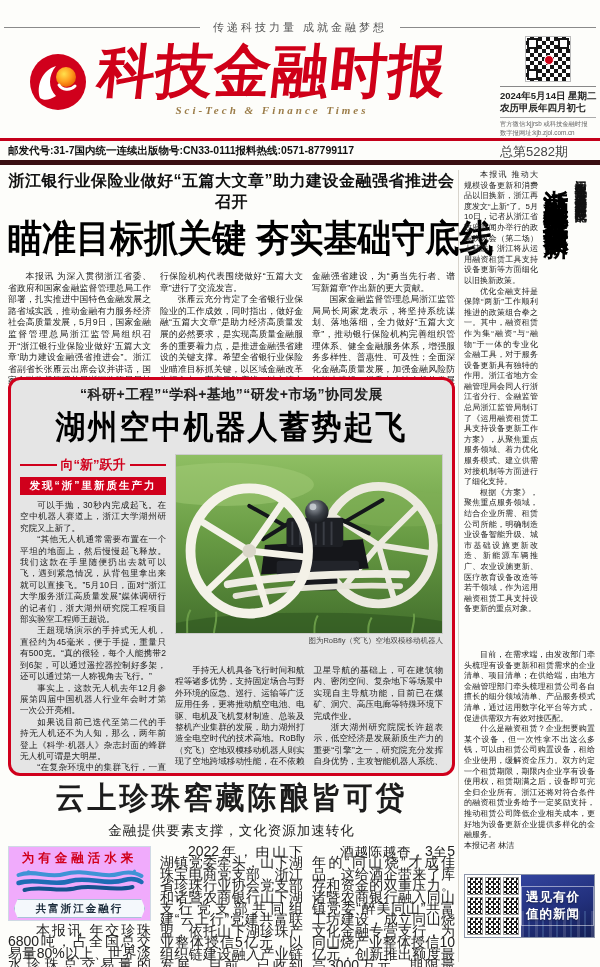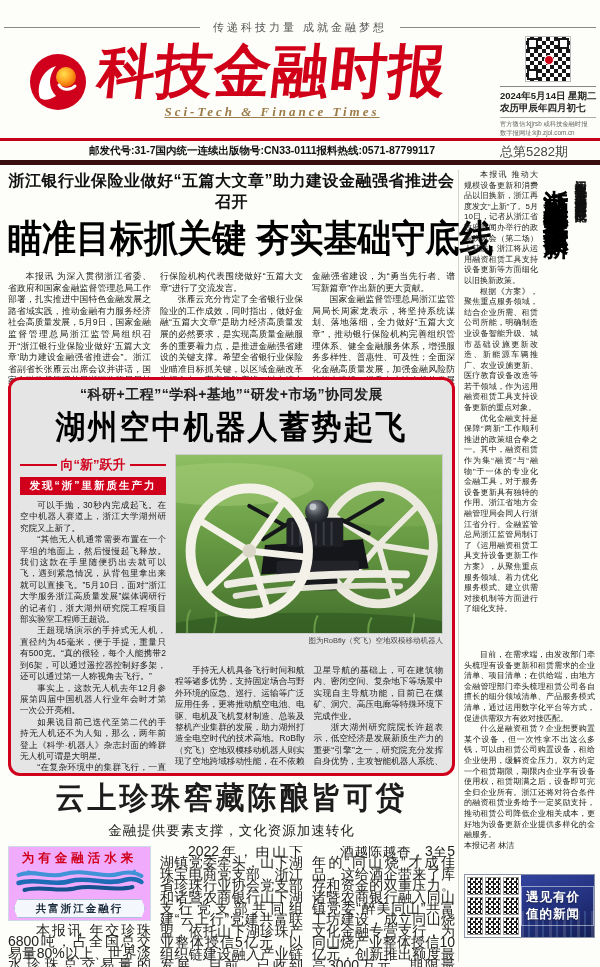--- a/index.html
+++ b/index.html
@@ -13,35 +13,35 @@
   .slogan { font-size:11px; color:#555; letter-spacing:3px; white-space:nowrap; }
 
   
   .masthead { position:absolute; top:34px; left:0; width:600px; height:102px; }
   .logo { position:absolute; left:26px; top:16px; width:64px; height:64px; }
   .title-zh { position:absolute; left:92px; top:0px; width:360px; text-align:center;
       font-family:"DejaVu Serif","Liberation Serif",serif; font-weight:bold; color:#cf0018;
       font-size:57px; letter-spacing:1px; transform:skewX(-6deg) scaleY(1.02); white-space:nowrap; }
   .title-en { position:absolute; left:92px; top:70px; width:360px; text-align:center;
       font-family:"Liberation Serif",serif; font-style:italic; font-weight:bold;
-      color:#9b7c48; font-size:13px; letter-spacing:3px; white-space:nowrap;text-decoration:underline; }
+      color:#9b7c48; font-size:11px; letter-spacing:3px; white-space:nowrap; }
   .mast-right { position:absolute; right:4px; top:0px; width:96px; }
   .qr-big { position:relative; width:46px; height:46px; margin:2px auto 4px;
       background:repeating-conic-gradient(#161616 0% 25%, #fff 0% 50%) 0 0/8px 8px; border:1px solid #bbb; }
   .qr-big i { position:absolute; width:11px; height:11px; border:2.5px solid #161616; background:#fff; }
   .qr-big i.tl{top:1px;left:1px} .qr-big i.tr{top:1px;right:1px} .qr-big i.bl{bottom:1px;left:1px}
   .qr-big .dot { position:absolute; left:18px; top:18px; width:10px; height:10px; background:#cf0018; border-radius:50%; border:1px solid #fff; }
   .date-block { border-top:1px solid #888; padding-top:3px; }
   .date-line { font-size:9.5px; font-weight:bold; color:#222; line-height:12px; white-space:nowrap; }
   .mast-small { border-top:1px solid #aaa; margin-top:3px; padding-top:2px; font-size:6.3px; color:#666; line-height:8.5px; white-space:nowrap; }
   .issue-no { border-top:1px solid #aaa; margin-top:3px; padding-top:2px; font-size:13px; color:#444; }
 
   
   .rule-red { position:absolute; top:138px; left:0; width:600px; height:3px; background:#c4001a; }
-  .info-bar { position:absolute; top:144px; left:8px; width:508px; display:flex; justify-content:center; padding:0 8px; font-size:10.5px; font-weight:bold; color:#111; }
+  .info-bar { position:absolute; top:144px; left:0; width:508px; display:flex; justify-content:flex-start; padding:0 8px; font-size:10.5px; font-weight:bold; color:#111; }
   .rule-dark { position:absolute; top:160px; left:0; width:600px; height:5px; background:#3a0f12; }
 
   .v-divider { position:absolute; left:458px; top:170px; width:1px; height:792px; background:#d8d4cc; }
 
   
   .lead { position:absolute; top:171px; left:8px; width:447px; }
   .lead-kicker { font-size:16px; font-weight:600; text-align:center; letter-spacing:0.5px; color:#111; }
   .lead-headline { font-size:34px; font-weight:800; text-align:center; letter-spacing:0px; color:#000; transform:scaleY(1.1); margin-top:3px; white-space:nowrap; }
   .lead-body { margin-top:9px; height:128px; overflow:hidden; column-count:3; column-gap:9px; font-size:8.8px; line-height:11.6px; text-align:justify; color:#222; }
   .lead-body p, .news-p { text-indent:2em; }
@@ -288,22 +288,22 @@
         <p>酒越陈越香，3至5年的“同山烧”才成佳品，这给酒企带来了库存和资金的双重压力。诸暨农商银行融入同山镇党委“醉美同山”共富工坊建设，成立同山烧文化金融专营支行，为同山烧产业整体授信10亿元，创新推出额度最高3000万元、期限最长10年的“原酒抵押贷”。同山镇的265户烧酒经营户累计获得贷款1.3亿元。</p>
         <p class="byline">本报记者 赵琳</p>
       </div>
     </div>
   </div>
 
   <div class="rightcol">
     <div class="r-top">
       <div class="r-body-top">
         <p>本报讯 推动大规模设备更新和消费品以旧换新，浙江再度发文“上新”了。5月10日，记者从浙江省政府新闻办举行的政策吹风会（第二场）上获悉，浙江将从运用融资租赁工具支持设备更新等方面细化以旧换新政策。</p>
+        <p>优化金融支持是保障“两新”工作顺利推进的政策组合拳之一。其中，融资租赁作为集“融资”与“融物”于一体的专业化金融工具，对于服务设备更新具有独特的作用。浙江省地方金融管理局会同人行浙江省分行、金融监管总局浙江监管局制订了《运用融资租赁工具支持设备更新工作方案》，从聚焦重点服务领域、着力优化服务模式、建立供需对接机制等方面进行了细化支持。</p>
         <p>根据《方案》，聚焦重点服务领域，结合企业所需、租赁公司所能，明确制造业设备智能升级、城市基础设施更新改造、新能源车辆推广、农业设施更新、医疗教育设备改造等若干领域，作为运用融资租赁工具支持设备更新的重点对象。</p>
-        <p>优化金融支持是保障“两新”工作顺利推进的政策组合拳之一。其中，融资租赁作为集“融资”与“融物”于一体的专业化金融工具，对于服务设备更新具有独特的作用。浙江省地方金融管理局会同人行浙江省分行、金融监管总局浙江监管局制订了《运用融资租赁工具支持设备更新工作方案》，从聚焦重点服务领域、着力优化服务模式、建立供需对接机制等方面进行了细化支持。</p>
       </div>
       <div class="v-headline">浙江鼓励以融资租赁方式推进设备以旧换新</div>
       <div class="v-kicker">运用数字化平台等方式促进供需双方有效对接匹配</div>
     </div>
     <div class="r-body-bottom">
       <p>目前，在需求端，由发改部门牵头梳理有设备更新和租赁需求的企业清单、项目清单；在供给端，由地方金融管理部门牵头梳理租赁公司各自擅长的细分领域清单、产品服务模式清单，通过运用数字化平台等方式，促进供需双方有效对接匹配。</p>
       <p>什么是融资租赁？企业想要购置某个设备，但一次性拿不出这么多钱，可以由租赁公司购置设备，租给企业使用，缓解资金压力。双方约定一个租赁期限，期限内企业享有设备使用权，租赁期满之后，设备即可完全归企业所有。浙江还将对符合条件的融资租赁业务给予一定奖励支持，推动租赁公司降低企业相关成本，更好地为设备更新企业提供多样化的金融服务。</p>
       <p class="byline">本报记者 林洁</p>
     </div>
     <div class="ad">

